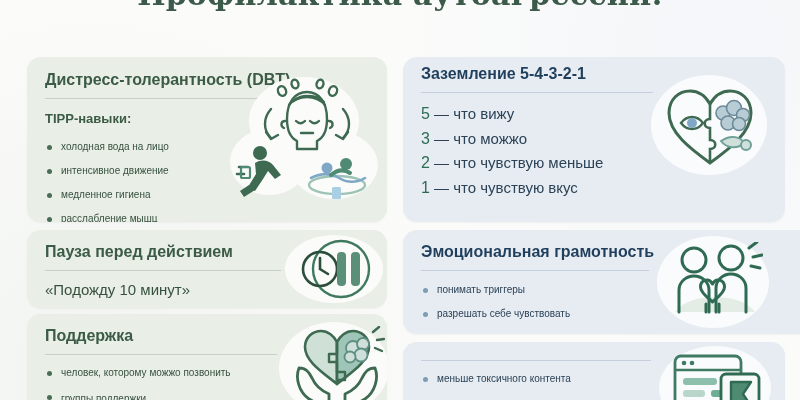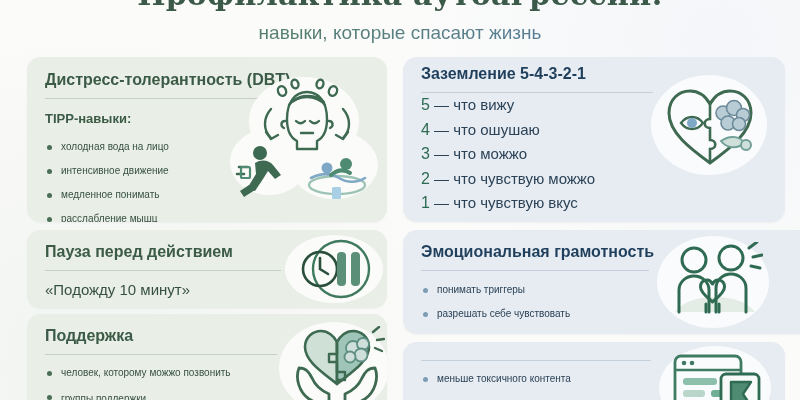--- a/index.html
+++ b/index.html
@@ -162,32 +162,31 @@
   .icon-blob.bluish { background: #fafbfc; }
   .icon-svg { display: block; }
 </style>
 </head>
 <body>
 
 <div class="page">
 
   <div class="header">
     <h1 class="title">Профилактика аутоагрессии:</h1>
-    <div class="subtitle">навыки, которые спасают жизнь</div>
   </div>
 
   <div class="card green" style="left:27px; top:57px; width:360px; height:165px;">
     <div class="card-body" style="left:18px; top:13px; right:14px;">
       <div class="card-head">Дистресс-толерантность (DBT)</div>
       <div class="head-rule" style="width:240px;"></div>
       <div class="lead">TIPP-навыки:</div>
       <ul class="bullets">
         <li>холодная вода на лицо</li>
         <li>интенсивное движение</li>
-        <li>медленное понимать</li>
+        <li>медленное гигиена</li>
         <li>расслабление мышц</li>
       </ul>
     </div>
 
     <div class="icon-blob" style="left:222px; top:20px; width:110px; height:88px;"></div>
     <div class="icon-blob" style="left:203px; top:72px; width:78px; height:66px;"></div>
     <div class="icon-blob" style="left:263px; top:74px; width:88px; height:68px;"></div>
 
     <svg class="icon-svg" style="position:absolute; left:200px; top:18px;" width="160" height="130" viewBox="0 0 160 130">
       <g fill="none" stroke="#3f6a52" stroke-width="2.4" stroke-linecap="round" stroke-linejoin="round">
@@ -236,36 +235,32 @@
         <path d="M104 100 c6 -5 13 -6 19 -2" fill="none" stroke="#4f8a73" stroke-width="4" stroke-linecap="round"></path>
         <rect x="105" y="112" width="9" height="12" rx="1.5" fill="#a9cfe4"></rect>
       </g>
     </svg>
   </div>
 
   <div class="card blue" style="left:403px; top:57px; width:382px; height:165px;">
     <div class="card-body" style="left:18px; top:7px; right:14px;">
       <div class="card-head">Заземление 5-4-3-2-1</div>
       <div class="head-rule" style="width:232px;"></div>
-      <ol class="steps" style="margin-top:0;">
+      <ol class="steps" style="margin-top:9px;">
         <li>
           <span class="num">5</span>
           <span>— что вижу</span>
-        </li>
-        <li>
-          <span class="num">4</span>
-          <span>— что ошушаю</span>
         </li>
         <li>
           <span class="num">3</span>
           <span>— что можжо</span>
         </li>
         <li>
           <span class="num">2</span>
-          <span>— что чувствую можжо</span>
+          <span>— что чувствую меньше</span>
         </li>
         <li>
           <span class="num">1</span>
           <span>— что чувствую вкус</span>
         </li>
       </ol>
     </div>
 
     <div class="icon-blob bluish" style="left:248px; top:18px; width:116px; height:100px;"></div>
 

